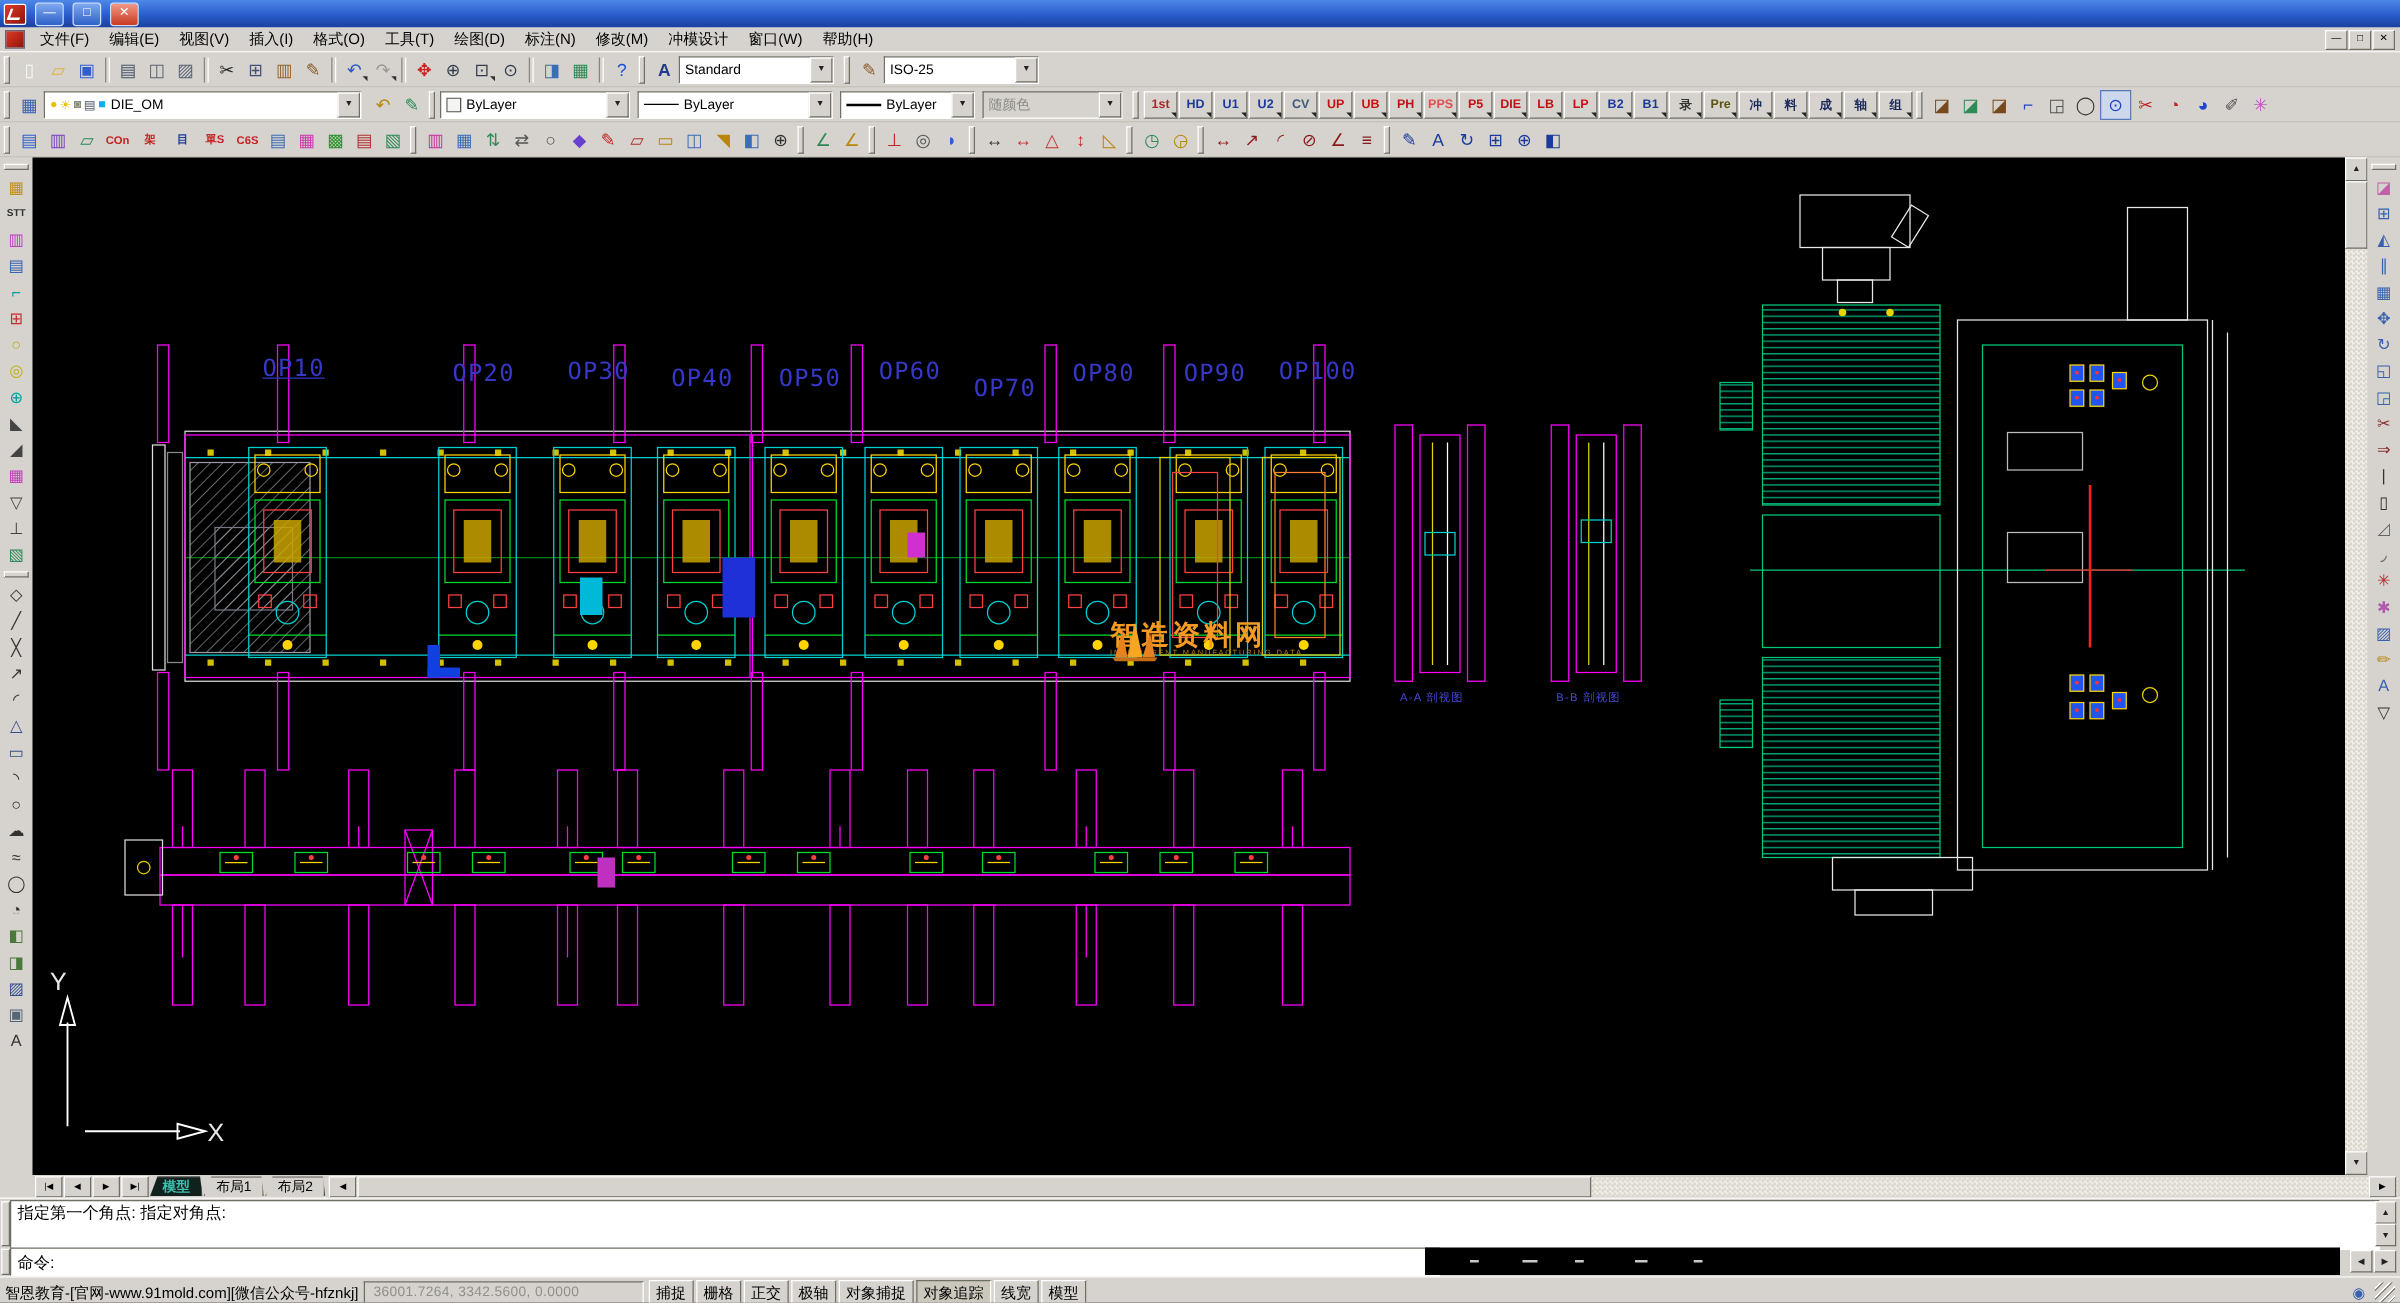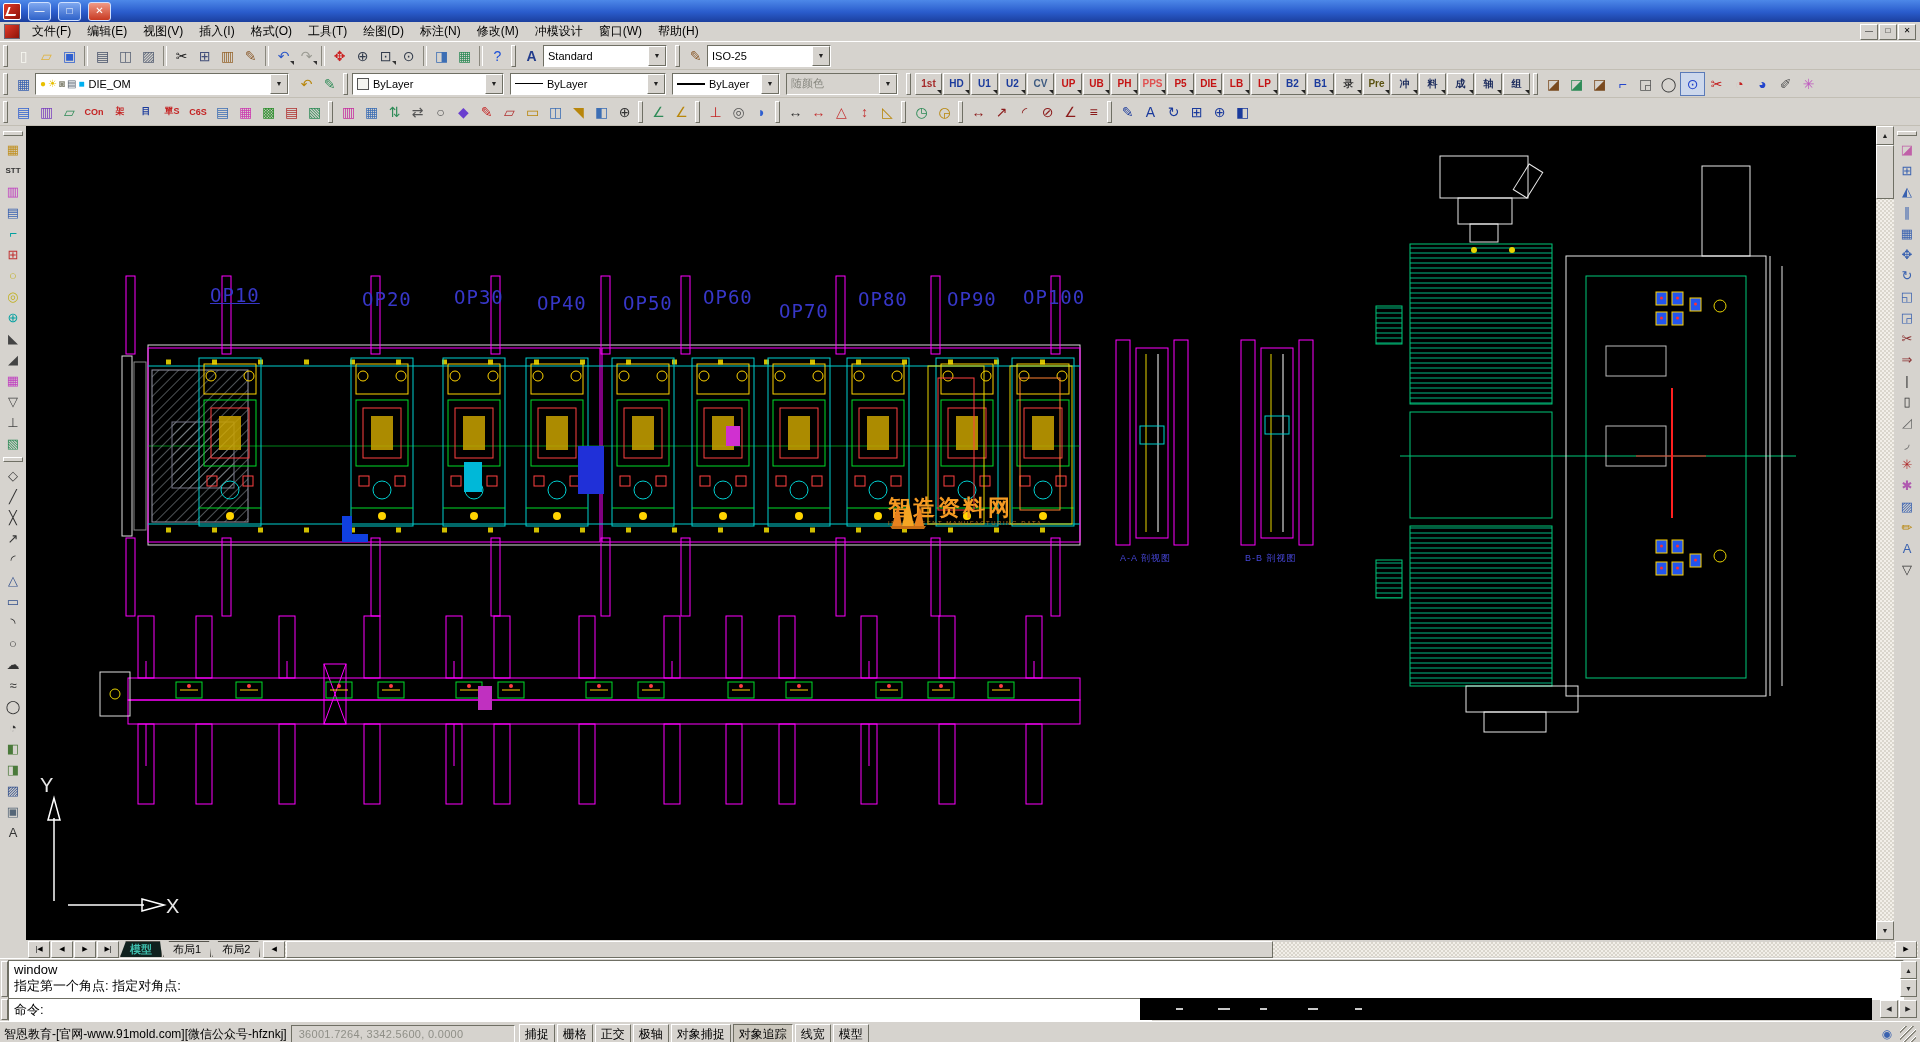--- a/index.html
+++ b/index.html
@@ -734,21 +734,20 @@
       <span class="hthumb"></span>
       <span class="hfill"></span>
       <span class="navbtn">▶</span>
     </span>
   </div>
 
   <div class="cmdwin">
     <span class="cmd-grip"></span>
     <span class="cmd-grip2"></span>
     <div class="cmd-hist">
-      <div>window</div>
       <div>指定第一个角点: 指定对角点:</div>
     </div>
     <span class="cmd-vscroll">
       <span class="sbtn">▲</span>
       <span class="sbtn">▼</span>
     </span>
     <div class="cmd-prompt">
       <span>命令:</span>
     </div>
     <div class="darkstrip">

